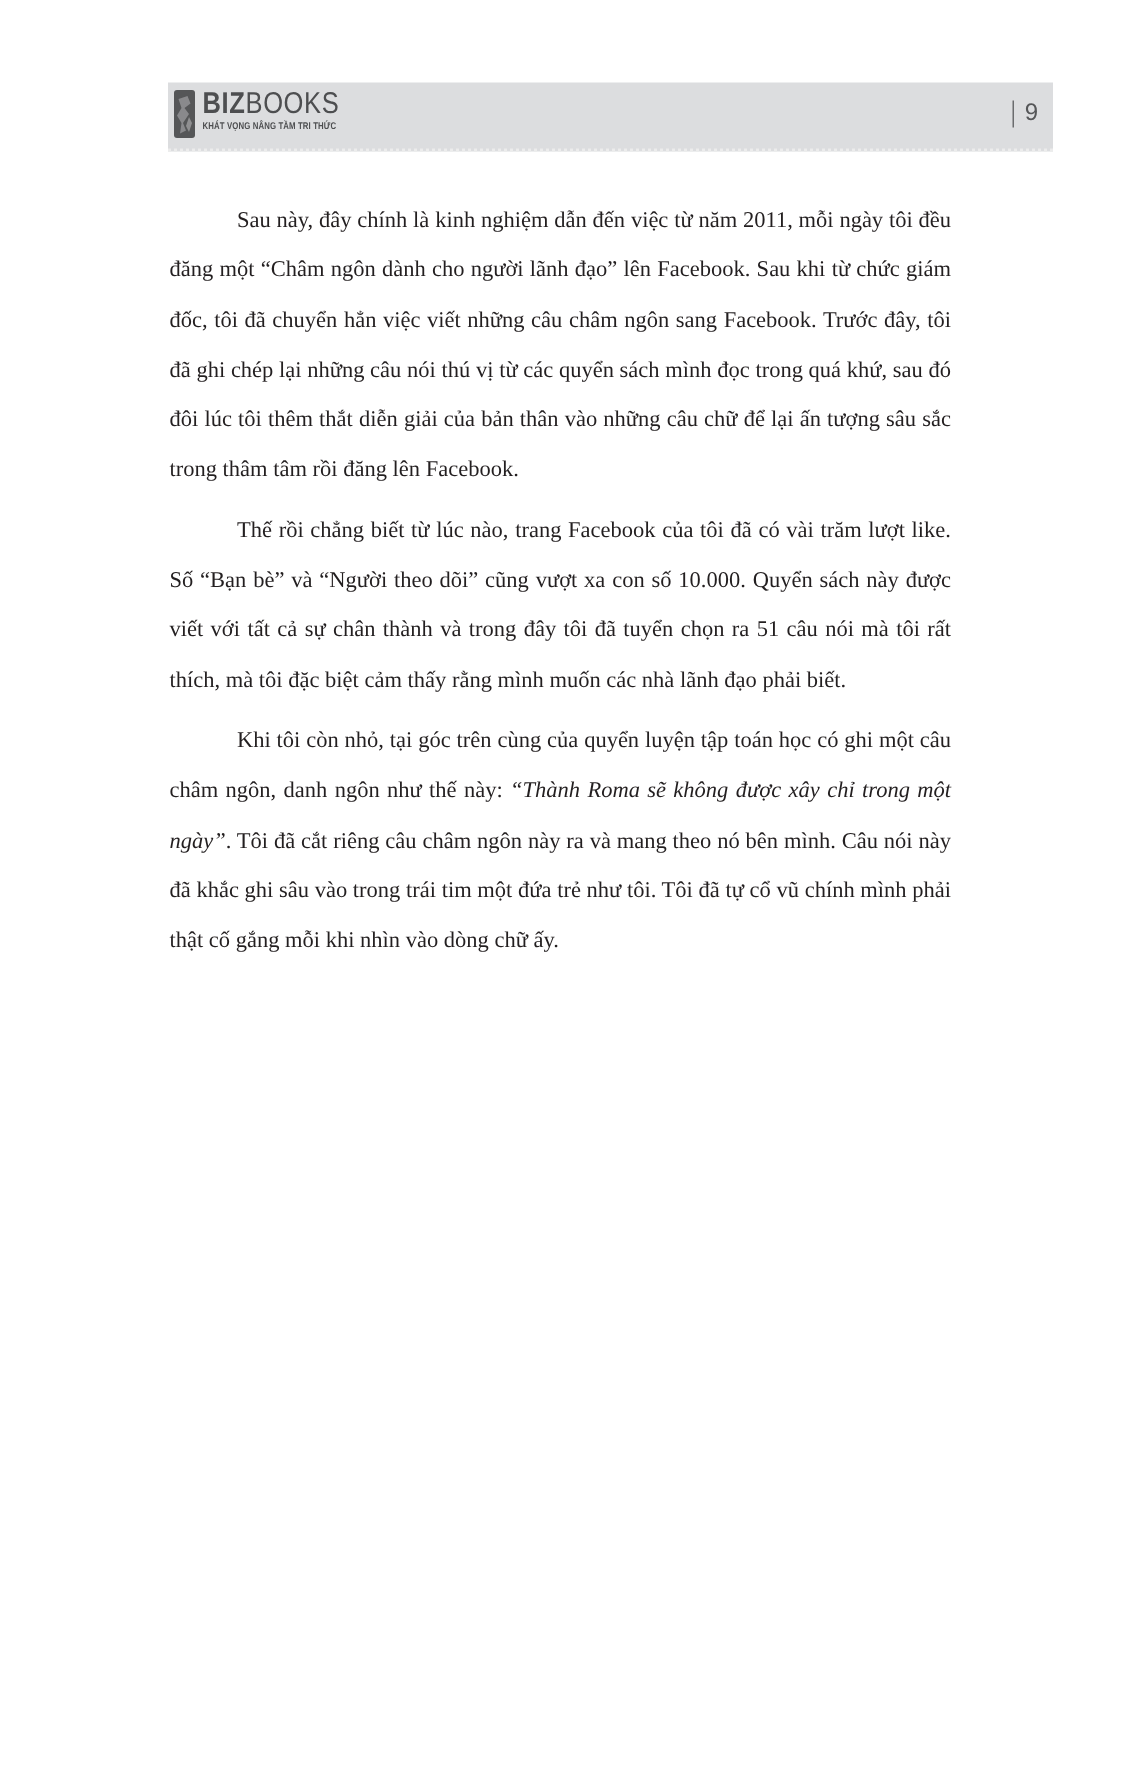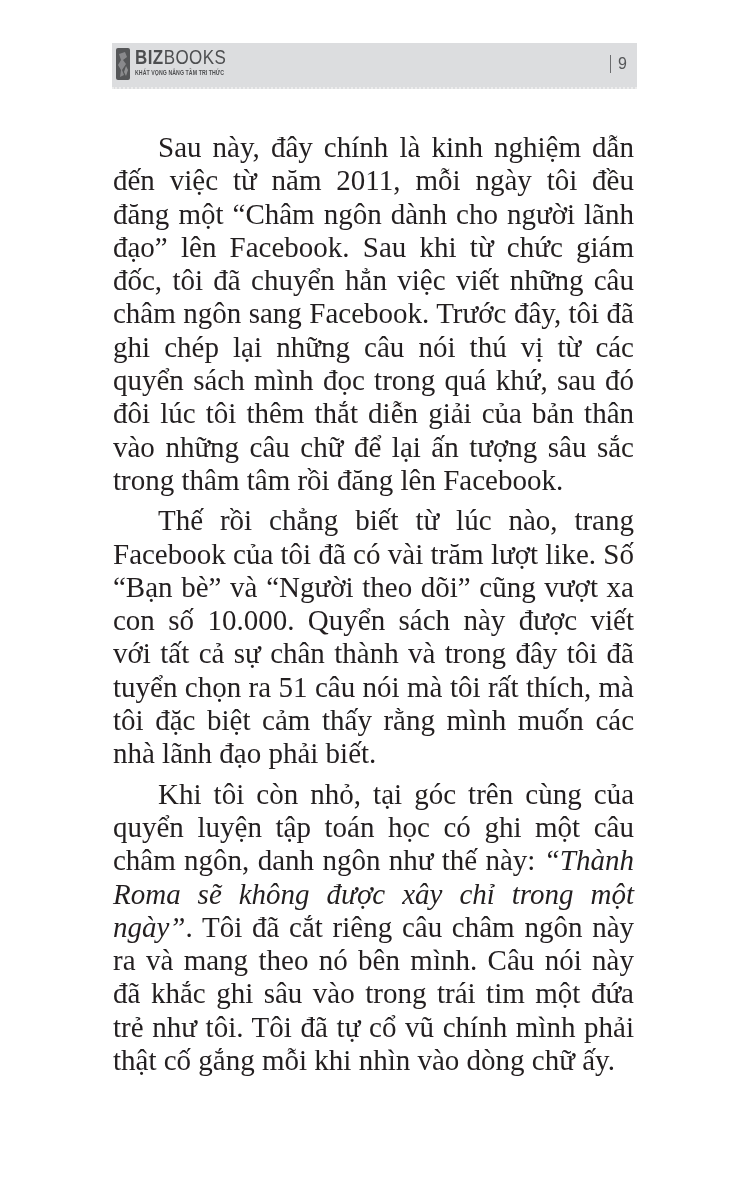--- a/index.html
+++ b/index.html
@@ -9,22 +9,22 @@
     }
     body {
       width: 748px;
       height: 1184px;
       position: relative;
       overflow: hidden;
     }
     .header-bar {
       position: absolute;
       left: 112px;
-      top: 43px;
-      width: 525px;
+      top: 55px;
+      width: 590px;
       height: 44px;
       background: #dcdddf;
       border-bottom: 2px dotted #ececec;
     }
     .logo {
       position: absolute;
       left: 4px;
       top: 4px;
       height: 36px;
       display: flex;
@@ -84,21 +84,21 @@
       height: 18px;
       background: #6b6c6e;
       margin-right: 7px;
     }
     .content {
       position: absolute;
       left: 113px;
       top: 131px;
       width: 521px;
       font-family: "Liberation Serif", serif;
-      font-size: 29px;
+      font-size: 15px;
       line-height: 33.3px;
       color: #231f20;
       text-align: justify;
     }
     .content p {
       margin: 0 0 7px 0;
       text-indent: 45px;
     }
     .content em { font-style: italic; }
   </style>

